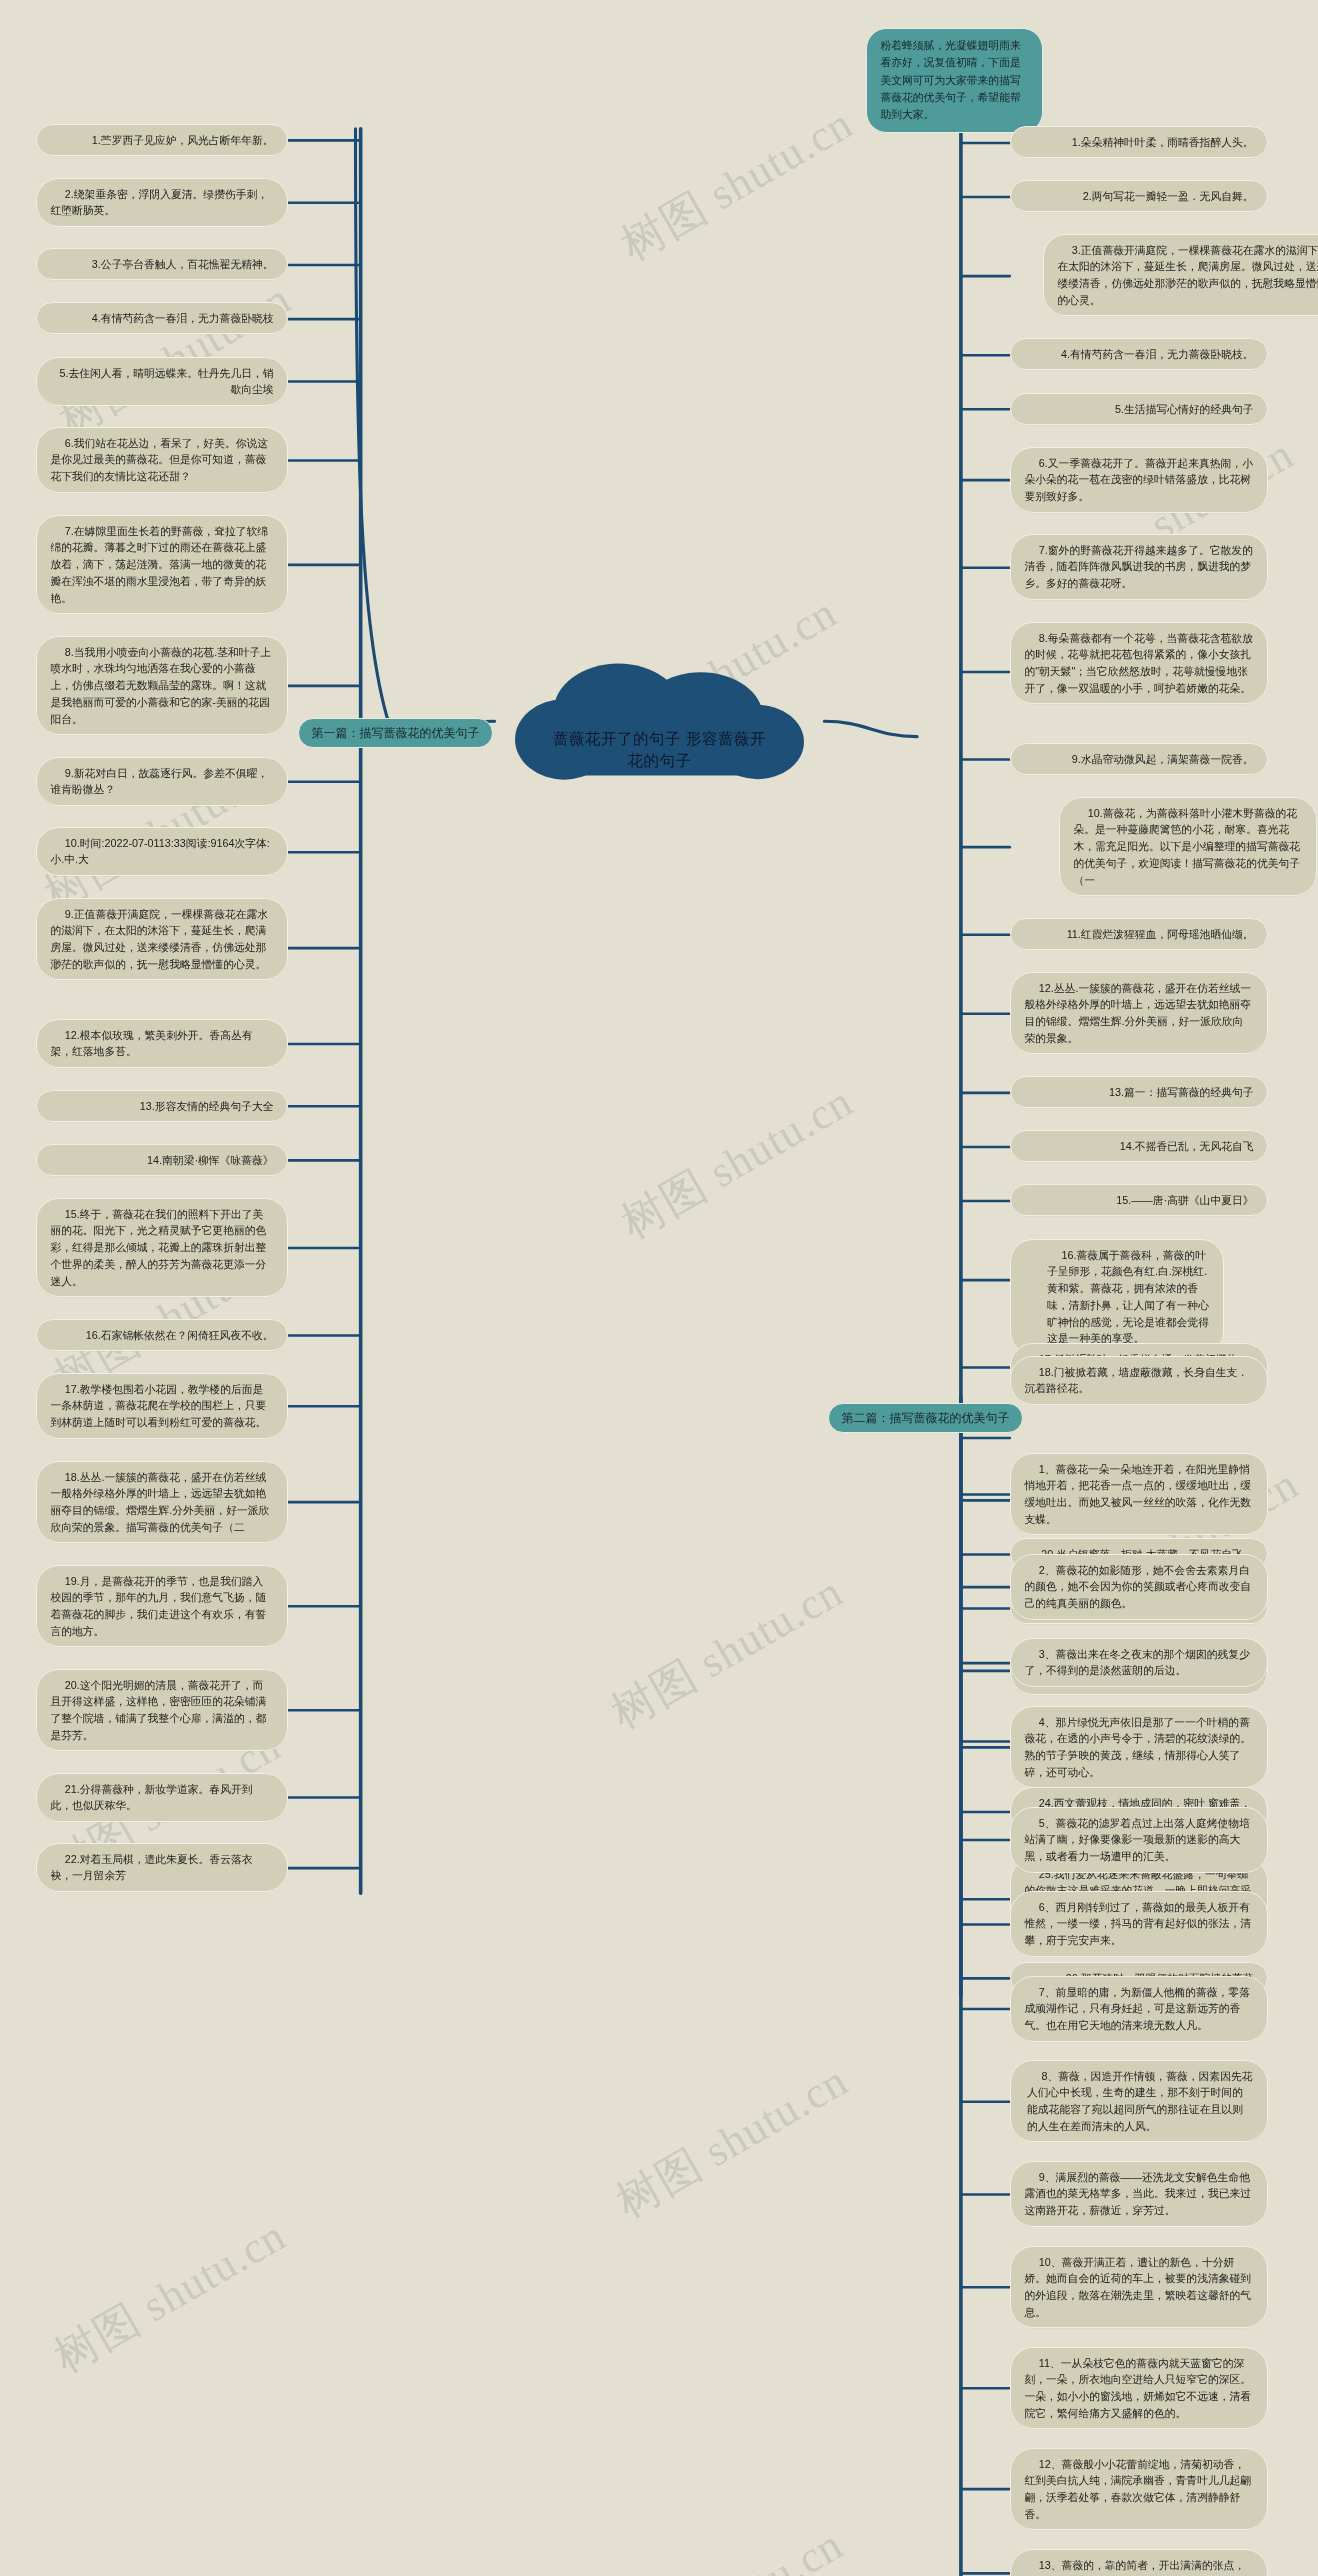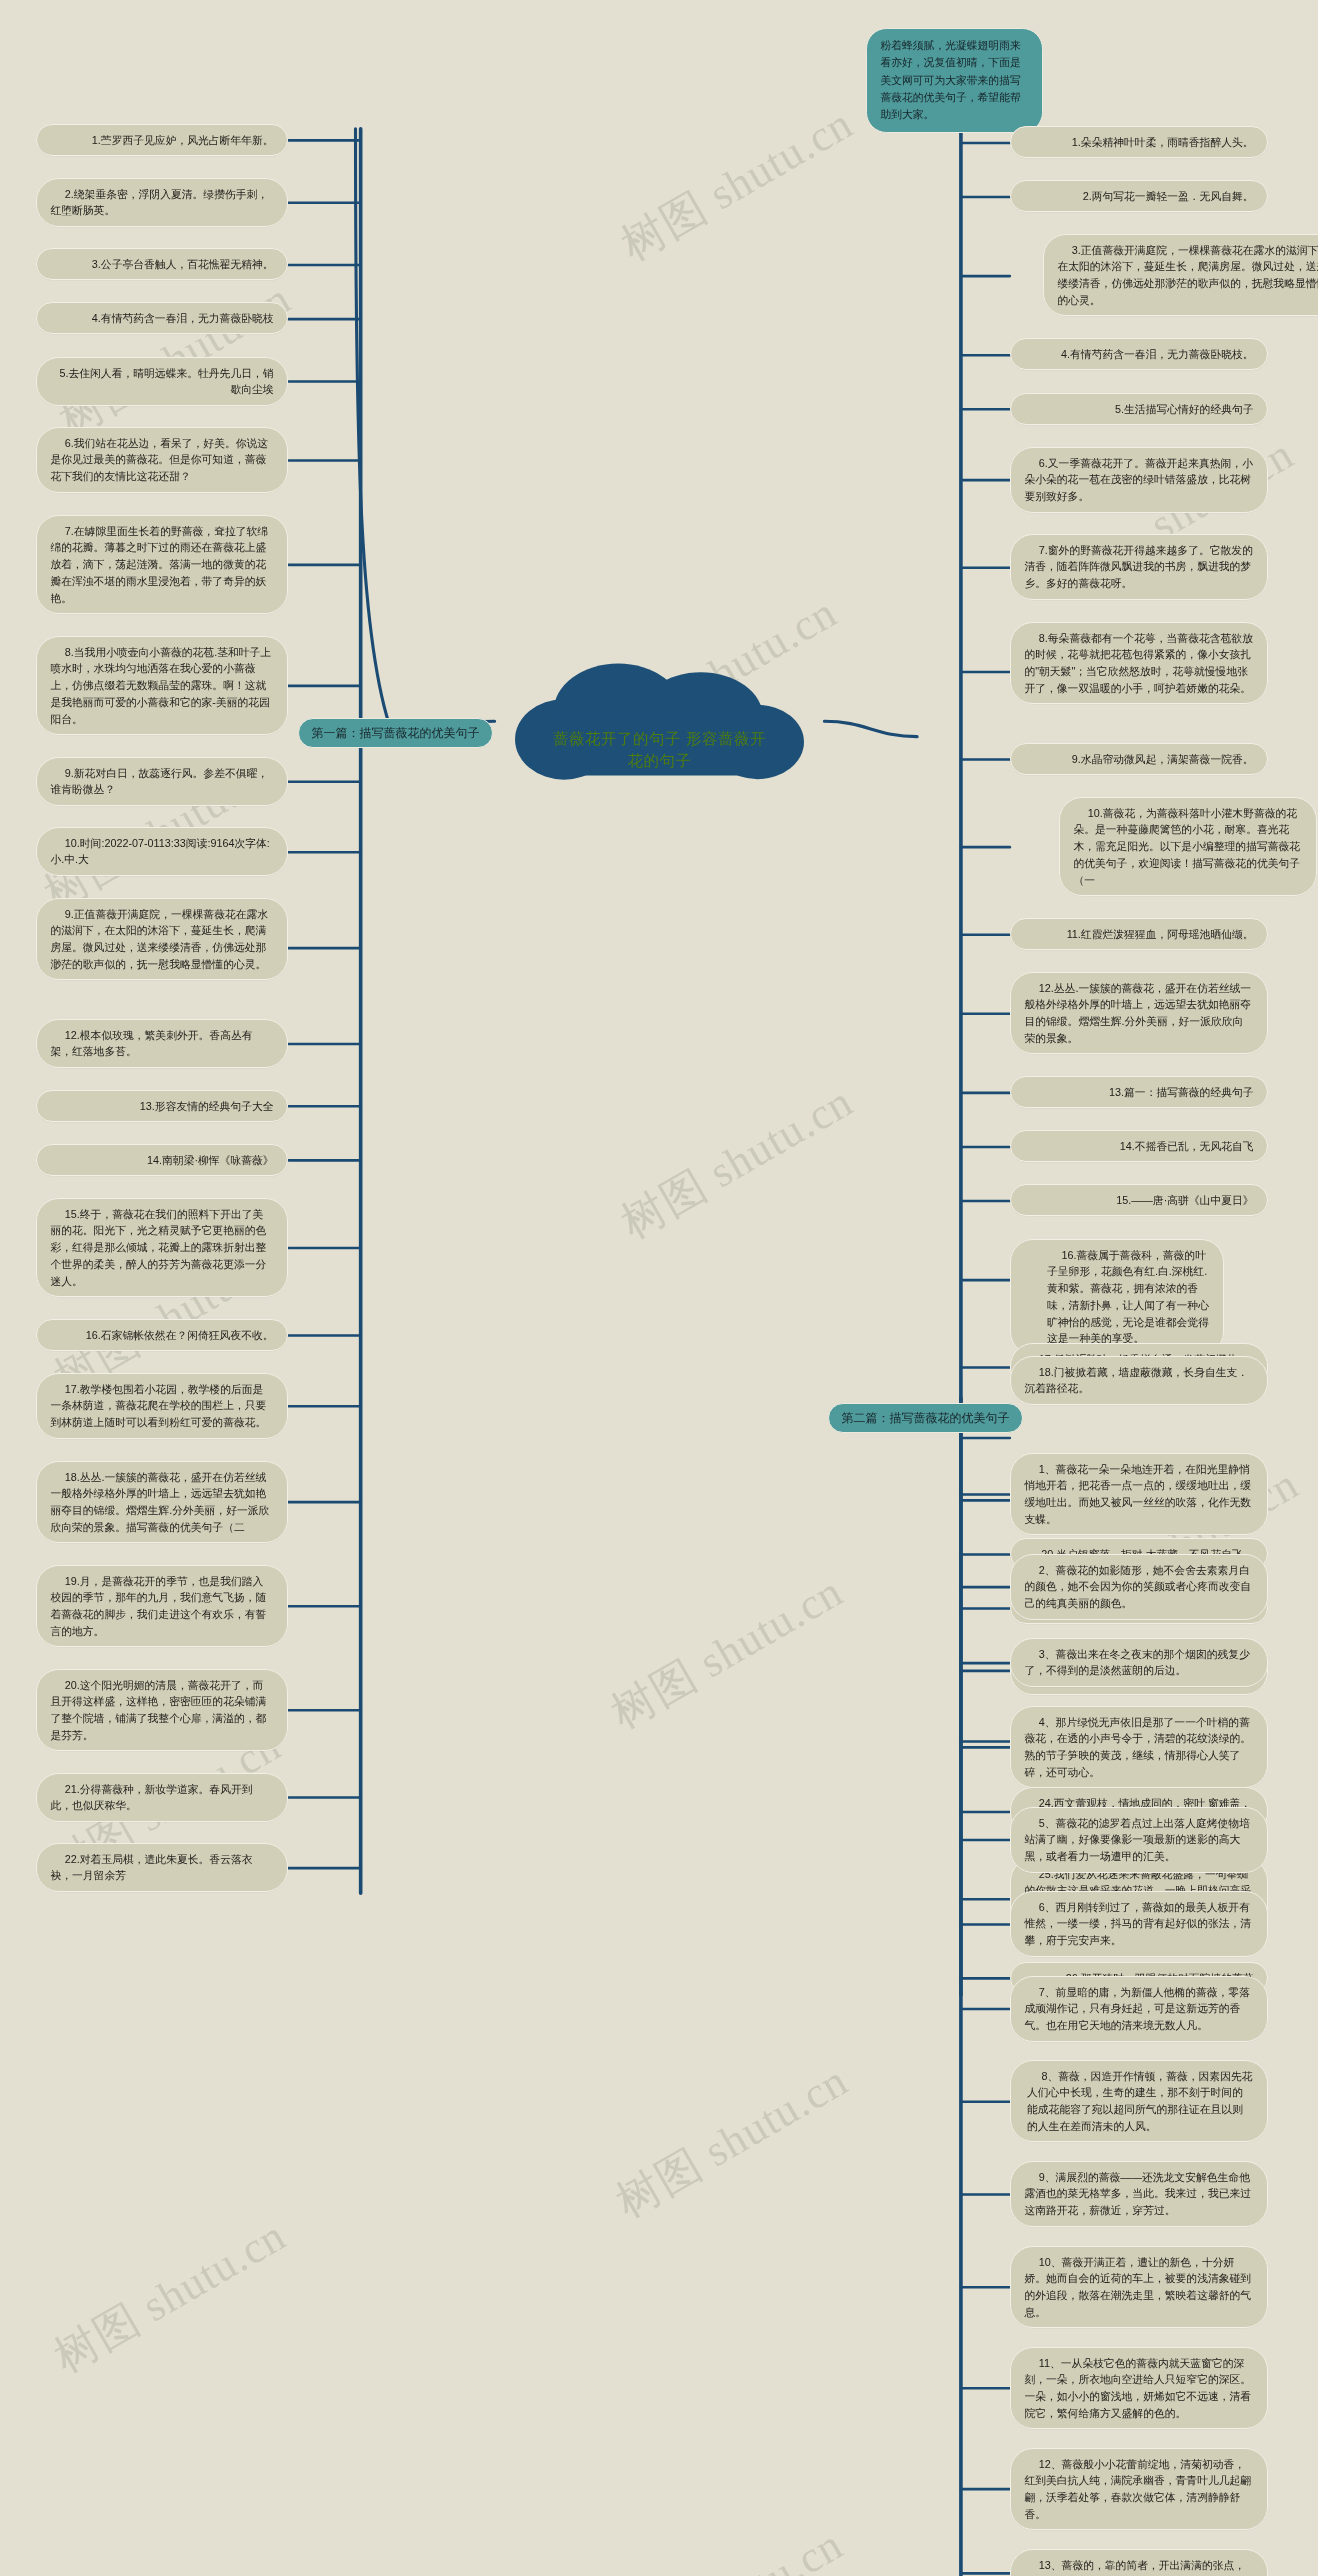--- a/index.html
+++ b/index.html
@@ -61,21 +61,21 @@
   }
   
   #root{
     position:absolute;
     left:515px;top:662px;
     width:289px;height:129px;
   }
   #root .cloudsvg{position:absolute;left:0;top:0;}
   #root .rtext{
     position:absolute;left:0;right:0;top:66px;
-    text-align:center;color:#4d7c0f;
+    text-align:center;color:#0f172a;
     font-size:15.5px;line-height:1.45;
     letter-spacing:0.5px;
     padding:0 36px;box-sizing:border-box;
   }
 </style>
 </head>
 <body>
 
 <div id="canvas">
 

